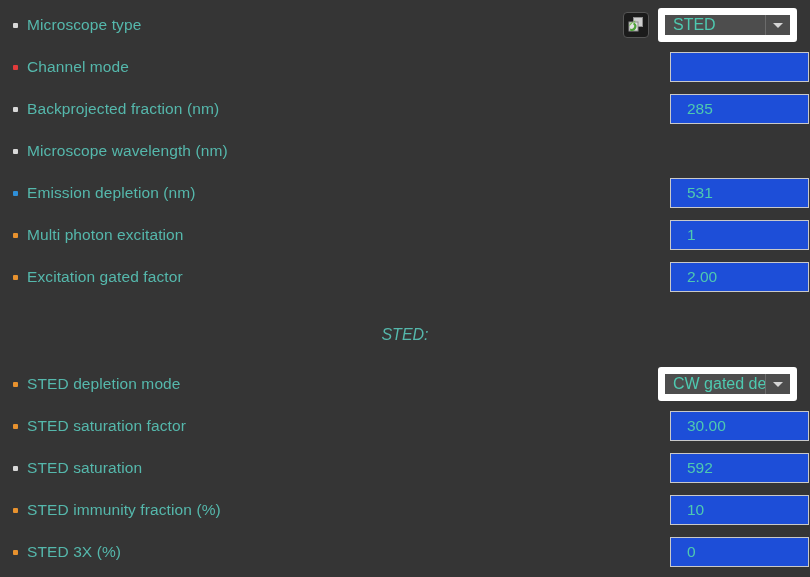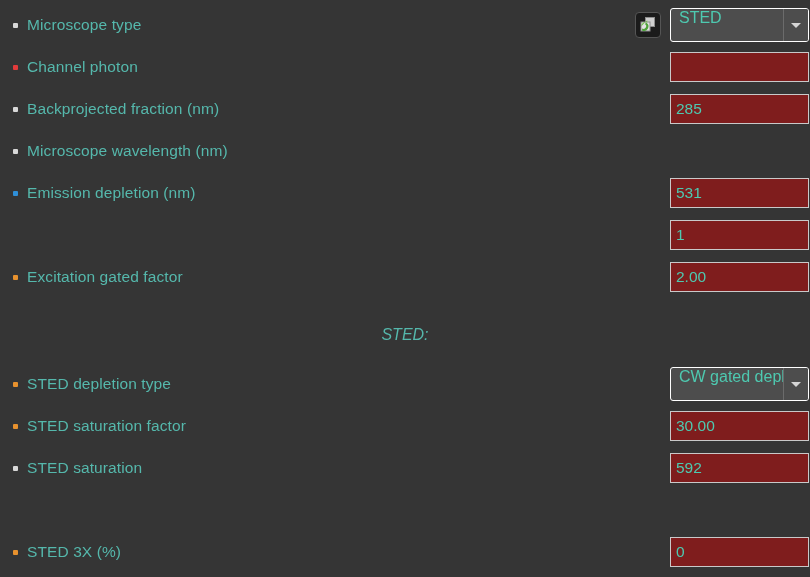--- a/index.html
+++ b/index.html
@@ -68,43 +68,44 @@
     display: flex;
     align-items: center;
     justify-content: flex-end;
   }
 
   
   .text-input {
     width: 139px;
     height: 30px;
     box-sizing: border-box;
-    background: #7f1d1d;
+    background: #1d4ed8;
     border: 1px solid #c9c9c9;
     border-radius: 0;
     color: #4ec9b0;
     font-family: "Liberation Sans", sans-serif;
     font-size: 15.5px;
-    padding: 0 0 0 5px;
+    padding: 0 0 0 16px;
     outline: none;
     margin-right: 1px;
   }
   .text-input::placeholder { color: #6d6d6d; }
 
   
   .combo {
     position: relative;
     width: 139px;
     height: 34px;
     box-sizing: border-box;
     background: #4d4d4d;
-    border: 1px solid #ffffff;
+    border: 7px solid #ffffff;
     border-radius: 3px;
     display: flex;
-    margin-right: 1px;
+    align-items: center;
+    margin-right: 13px;
     overflow: hidden;
   }
   .combo-text {
     font-size: 16px;
     color: #4ec9b0;
     padding-left: 8px;
     white-space: nowrap;
     overflow: hidden;
     flex: 1 1 auto;
   }
@@ -177,21 +178,21 @@
         <span class="combo-arrow-box">
           <span class="arrow-glyph"></span>
         </span>
       </div>
     </div>
   </div>
 
   <div class="row" style="top:46px">
     <div class="label-cell">
       <span class="bullet red"></span>
-      <span class="label-text">Channel photon</span>
+      <span class="label-text">Channel mode</span>
     </div>
     <div class="control-cell" style="width:210px">
       <input class="text-input" type="text" value="" style="">
     </div>
   </div>
 
   <div class="row" style="top:88px">
     <div class="label-cell">
       <span class="bullet white"></span>
       <span class="label-text">Backprojected fraction (nm)</span>
@@ -212,20 +213,24 @@
     <div class="label-cell">
       <span class="bullet blue"></span>
       <span class="label-text">Emission depletion (nm)</span>
     </div>
     <div class="control-cell" style="width:210px">
       <input class="text-input" type="text" value="531" style="">
     </div>
   </div>
 
   <div class="row" style="top:214px">
+    <div class="label-cell">
+      <span class="bullet orange"></span>
+      <span class="label-text">Multi photon excitation</span>
+    </div>
     <div class="control-cell" style="width:210px">
       <input class="text-input" type="text" value="1" style="">
     </div>
   </div>
 
   <div class="row" style="top:256px">
     <div class="label-cell">
       <span class="bullet orange"></span>
       <span class="label-text">Excitation gated factor</span>
     </div>
@@ -234,21 +239,21 @@
     </div>
   </div>
 
   <div class="section-header" style="top:326px">
     <span class="sh-inner">STED:</span>
   </div>
 
   <div class="row" style="top:363px">
     <div class="label-cell">
       <span class="bullet orange"></span>
-      <span class="label-text">STED depletion type</span>
+      <span class="label-text">STED depletion mode</span>
     </div>
     <div class="control-cell" style="width:210px">
       <div class="combo">
         <span class="combo-text">CW gated depletion</span>
         <span class="combo-arrow-box">
           <span class="arrow-glyph"></span>
         </span>
       </div>
     </div>
   </div>
@@ -266,20 +271,29 @@
   <div class="row" style="top:447px">
     <div class="label-cell">
       <span class="bullet white"></span>
       <span class="label-text">STED saturation</span>
     </div>
     <div class="control-cell" style="width:210px">
       <input class="text-input" type="text" value="592" style="">
     </div>
   </div>
 
+  <div class="row" style="top:489px">
+    <div class="label-cell">
+      <span class="bullet orange"></span>
+      <span class="label-text">STED immunity fraction (%)</span>
+    </div>
+    <div class="control-cell" style="width:210px">
+      <input class="text-input" type="text" value="10" style="">
+    </div>
+  </div>
 
   <div class="row" style="top:531px">
     <div class="label-cell">
       <span class="bullet orange"></span>
       <span class="label-text">STED 3X (%)</span>
     </div>
     <div class="control-cell" style="width:210px">
       <input class="text-input" type="text" value="0" style="">
     </div>
   </div>

